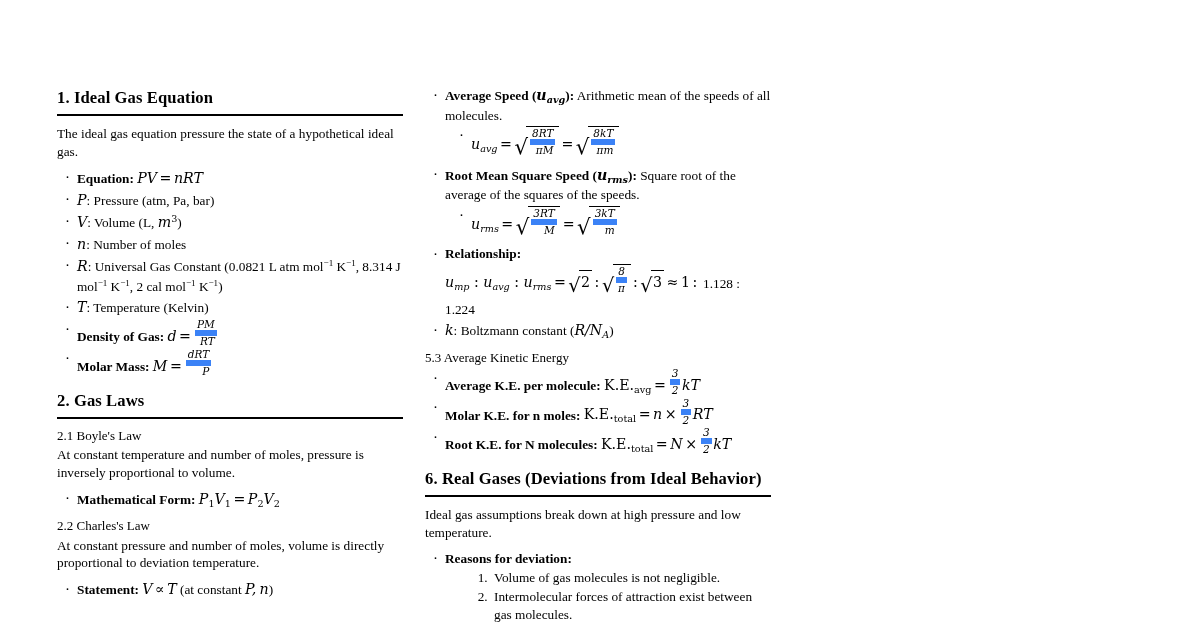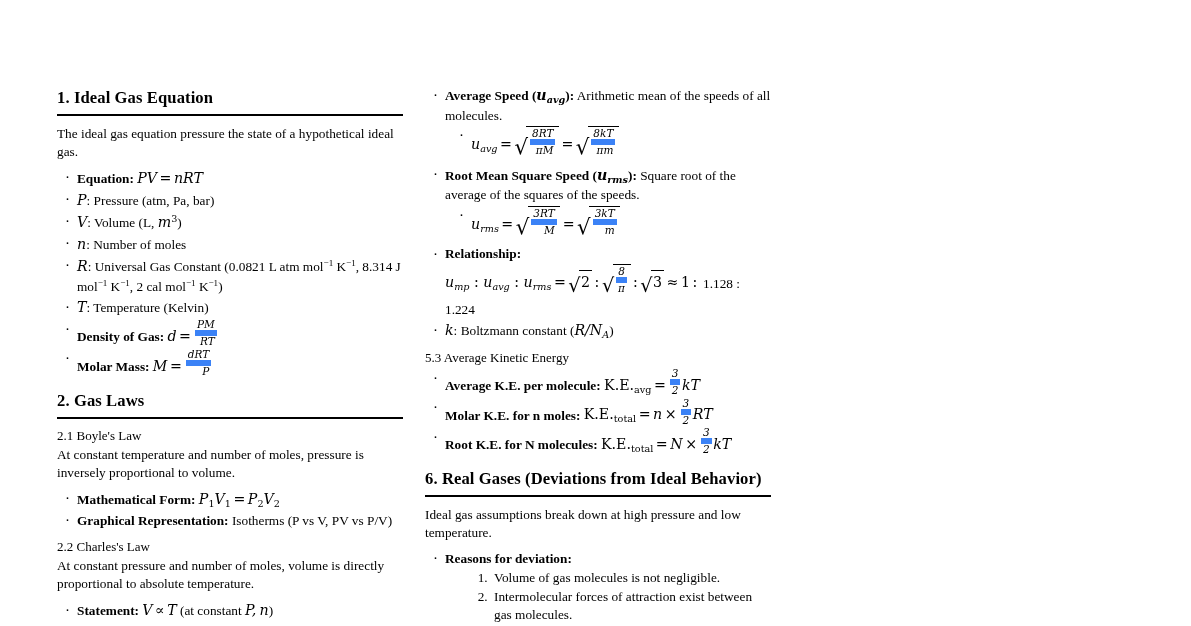--- a/index.html
+++ b/index.html
@@ -206,28 +206,24 @@
       <hr class="rule">
 
       <h2 class="sub first">2.1 Boyle's Law</h2>
       <p class="para">At constant temperature and number of moles, pressure is inversely proportional to volume.</p>
 
       <ul class="blist">
         <li>
           <span class="lbl">Mathematical Form:</span>
           <span class="m">P<sub class="sbr">1</sub>V<sub class="sbr">1</sub><span class="op">=</span>P<sub class="sbr">2</sub>V<sub class="sbr">2</sub></span>
         </li>
-        <li>
-          <span class="lbl">Graphical Representation:</span>
-          <span>Isotherms (P vs V, PV vs P/V)</span>
-        </li>
       </ul>
 
       <h2 class="sub">2.2 Charles's Law</h2>
-      <p class="para">At constant pressure and number of moles, volume is directly proportional to absolute temperature.</p>
+      <p class="para">At constant pressure and number of moles, volume is directly proportional to deviation temperature.</p>
 
       <ul class="blist">
         <li>
           <span class="lbl">Statement:</span>
           <span class="m">V<span class="op">∝</span>T</span>
           <span>(at constant <span class="m">P</span><span class="m pun">,</span> <span class="m">n</span>)</span>
         </li>
 
       </ul>
 

